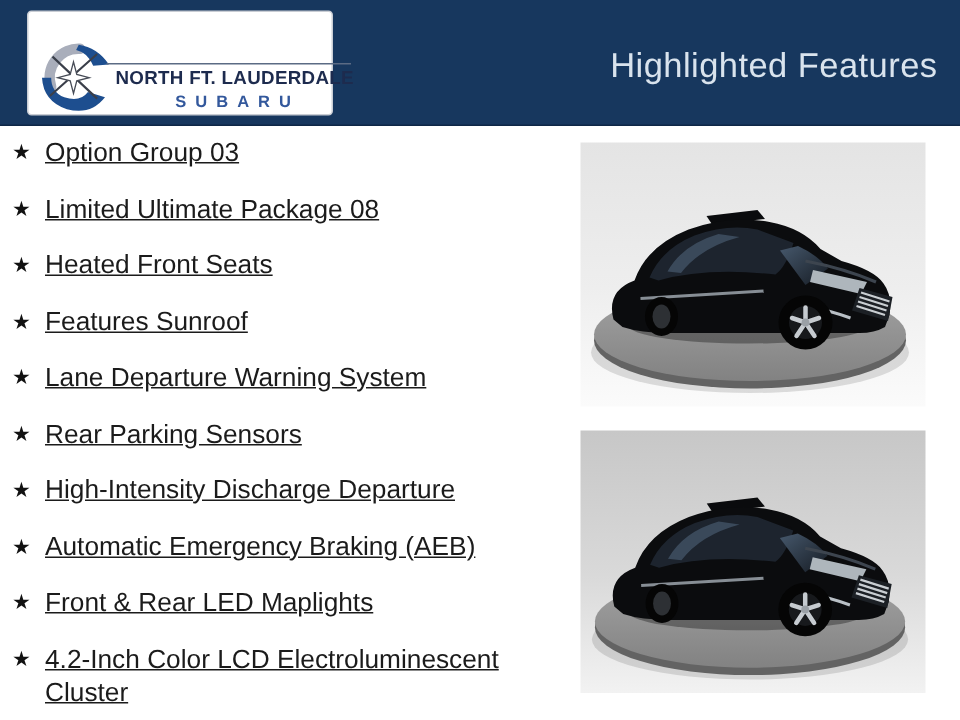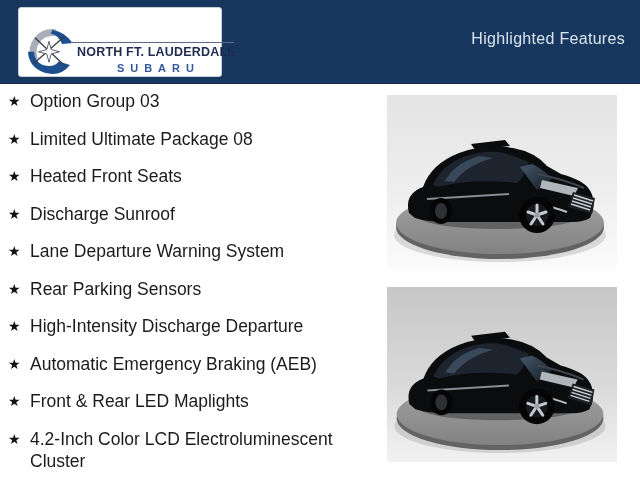--- a/index.html
+++ b/index.html
@@ -14,31 +14,31 @@
               display:flex; align-items:center; padding:20px 6px 4px 2px; }
   .logo-icon { width:56px; height:56px; flex:0 0 56px; }
   .logo-text { flex:1; text-align:center; padding-top:10px;
                border-top:0; position:relative; }
   .logo-rule { position:absolute; top:16px; left:-6px; right:2px; height:1px;
                background:#5b6b84; }
   .logo-line1 { font-size:12.5px; font-weight:bold; color:#1d2b4e;
                 letter-spacing:0.2px; padding-top:9px; white-space:nowrap; }
   .logo-line2 { font-size:11px; font-weight:bold; color:#33589c;
                 letter-spacing:6px; margin-top:3px; margin-left:4px;text-align:center; }
-  .header-title { position:absolute; right:15px; top:30px; font-size:16px;
+  .header-title { position:absolute; right:15px; top:30px; font-size:23px;
                   color:#d9e3ed; letter-spacing:0.3px; }
 
   
   .features { position:absolute; left:8px; top:90px; width:374px;
               list-style:none; }
   .feature { display:flex; align-items:flex-start; margin-bottom:15px;
              font-size:17.5px; line-height:22.5px; color:#1b1b1b; }
   .star { flex:0 0 22px; font-size:14px; line-height:22.5px; color:#111;
           text-align:left; }
-  .ftext { flex:1; }
+  .ftext { flex:1;text-decoration:underline; }
 
   
   .photos { position:absolute; left:387px; top:95px; width:230px; }
   .photo { width:230px; height:176px; margin-bottom:16px; }
   .photo-1 { background:linear-gradient(180deg,#e4e4e4 0%,#eeeeee 55%,#fbfbfb 100%); }
   .photo-2 { height:175px;
              background:linear-gradient(180deg,#c7c7c7 0%,#d9d9d9 55%,#f2f2f2 100%); }
   .photo svg { display:block; width:100%; height:100%; }
   .hidden-defs { position:absolute; width:0; height:0; overflow:hidden; }
 </style>
@@ -75,21 +75,21 @@
   <li class="feature">
     <span class="star">★</span>
     <span class="ftext">Limited Ultimate Package 08</span>
   </li>
   <li class="feature">
     <span class="star">★</span>
     <span class="ftext">Heated Front Seats</span>
   </li>
   <li class="feature">
     <span class="star">★</span>
-    <span class="ftext">Discharge Sunroof</span>
+    <span class="ftext">Features Sunroof</span>
   </li>
   <li class="feature">
     <span class="star">★</span>
     <span class="ftext">Lane Departure Warning System</span>
   </li>
   <li class="feature">
     <span class="star">★</span>
     <span class="ftext">Rear Parking Sensors</span>
   </li>
   <li class="feature">

